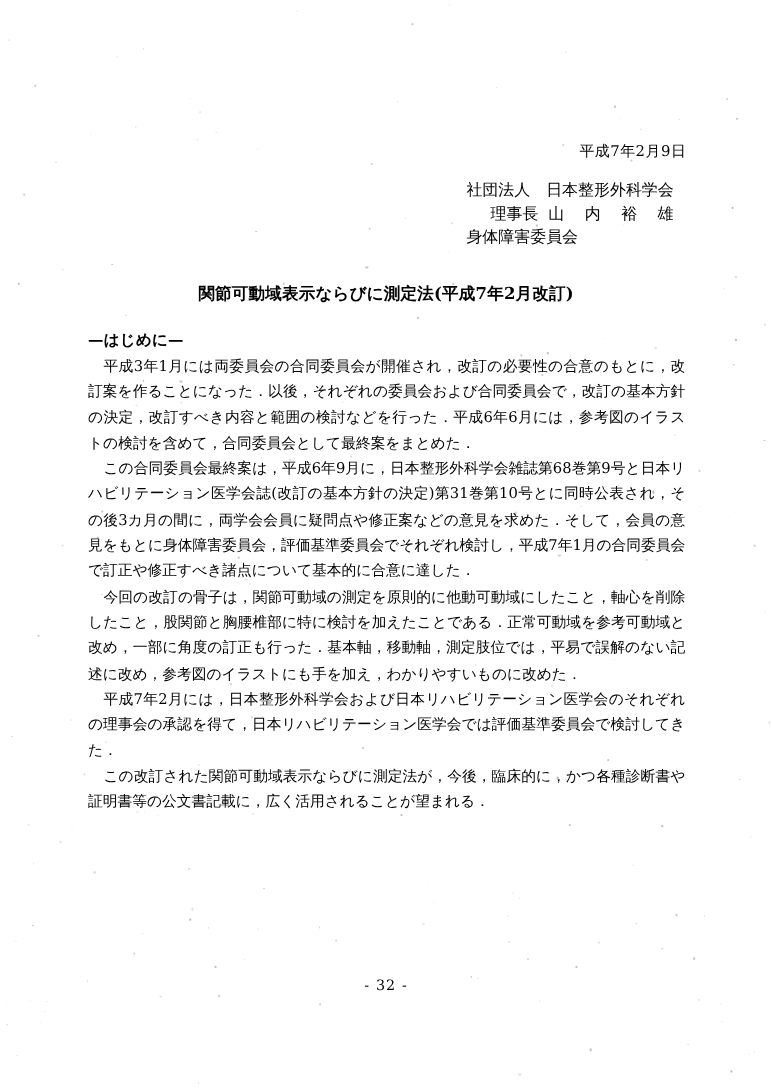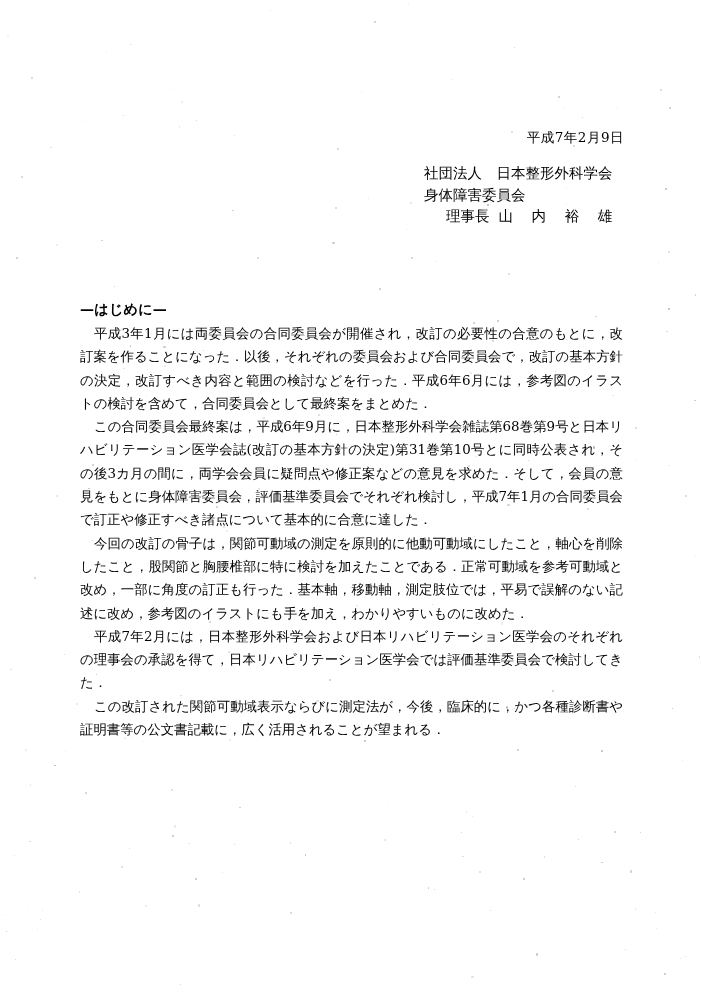--- a/index.html
+++ b/index.html
@@ -317,31 +317,33 @@
       <i style="width: 2.14px; height: 2.14px; left: 536px; top: 953.4px; opacity: 0.54;"></i>
       <i style="width: 1.81px; height: 1.81px; left: 257.1px; top: 257.1px; opacity: 0.45;"></i>
       <i style="width: 0.77px; height: 0.77px; left: 657.5px; top: 262px; opacity: 0.36;"></i>
       <i style="width: 0.96px; height: 0.96px; left: 360.5px; top: 91.9px; opacity: 0.48;"></i>
     </div>
 
   <div class="doc-date">平成7年2月9日</div>
 
   <div class="issuer-block">
     <div class="issuer-line">社団法人　日本整形外科学会</div>
-    <div class="issuer-line">身体障害委員会</div>
     <div class="issuer-line indent-1">
       <span>理事長</span><span class="nm">山 内 裕 雄</span>
     </div>
+    <div class="issuer-line">身体障害委員会</div>
   </div>
 
+  <div class="doc-title">関節可動域表示ならびに測定法(平成7年2月改訂)</div>
 
   <div class="section-heading">—はじめに—</div>
 
   <div class="body-text" id="body-text">
       <p>平成3年1月には両委員会の合同委員会が開催され，改訂の必要性の合意のもとに，改訂案を作ることになった．以後，それぞれの委員会および合同委員会で，改訂の基本方針の決定，改訂すべき内容と範囲の検討などを行った．平成6年6月には，参考図のイラストの検討を含めて，合同委員会として最終案をまとめた．</p>
       <p>この合同委員会最終案は，平成6年9月に，日本整形外科学会雑誌第68巻第9号と日本リハビリテーション医学会誌(改訂の基本方針の決定)第31巻第10号とに同時公表され，その後3カ月の間に，両学会会員に疑問点や修正案などの意見を求めた．そして，会員の意見をもとに身体障害委員会，評価基準委員会でそれぞれ検討し，平成7年1月の合同委員会で訂正や修正すべき諸点について基本的に合意に達した．</p>
       <p>今回の改訂の骨子は，関節可動域の測定を原則的に他動可動域にしたこと，軸心を削除したこと，股関節と胸腰椎部に特に検討を加えたことである．正常可動域を参考可動域と改め，一部に角度の訂正も行った．基本軸，移動軸，測定肢位では，平易で誤解のない記述に改め，参考図のイラストにも手を加え，わかりやすいものに改めた．</p>
       <p>平成7年2月には，日本整形外科学会および日本リハビリテーション医学会のそれぞれの理事会の承認を得て，日本リハビリテーション医学会では評価基準委員会で検討してきた．</p>
       <p>この改訂された関節可動域表示ならびに測定法が，今後，臨床的に，かつ各種診断書や証明書等の公文書記載に，広く活用されることが望まれる．</p>
     </div>
 
+  <div class="page-number">- 32 -</div>
 
 </div>
 
 </body></html>

